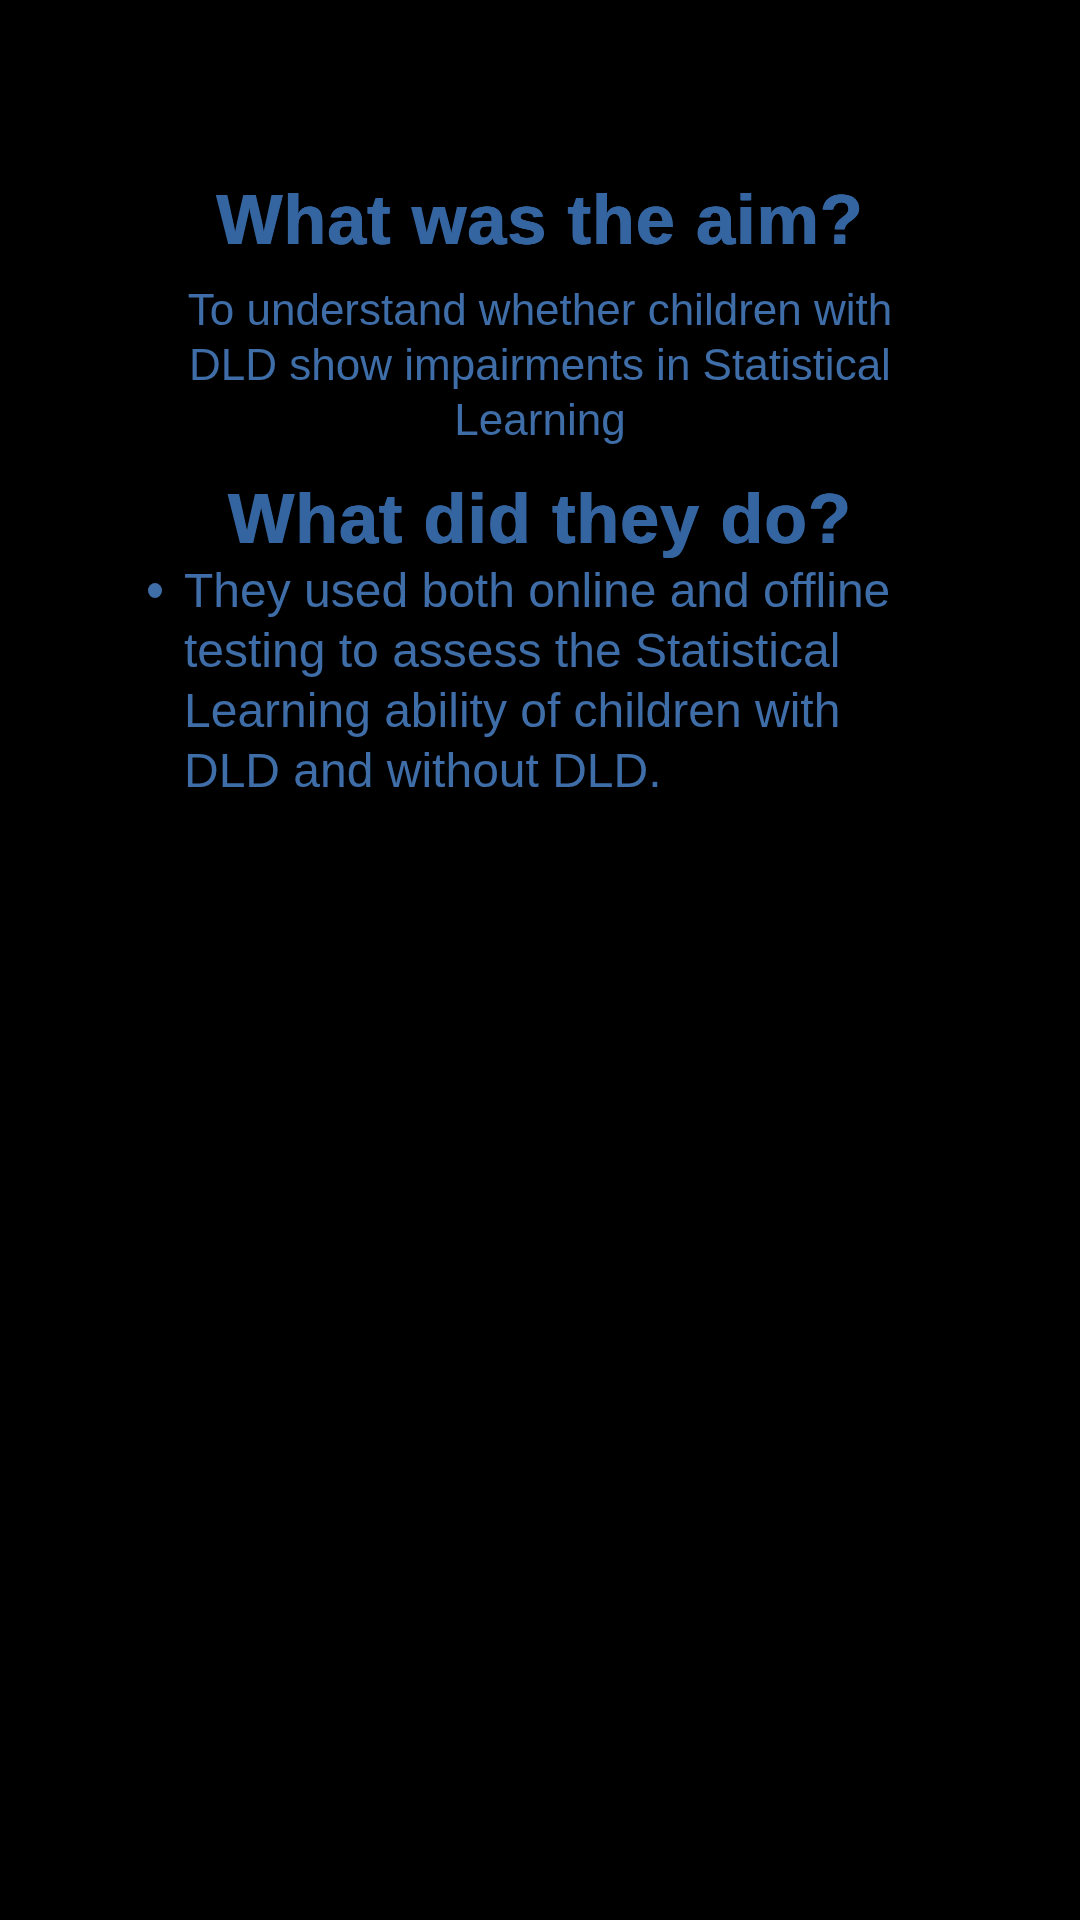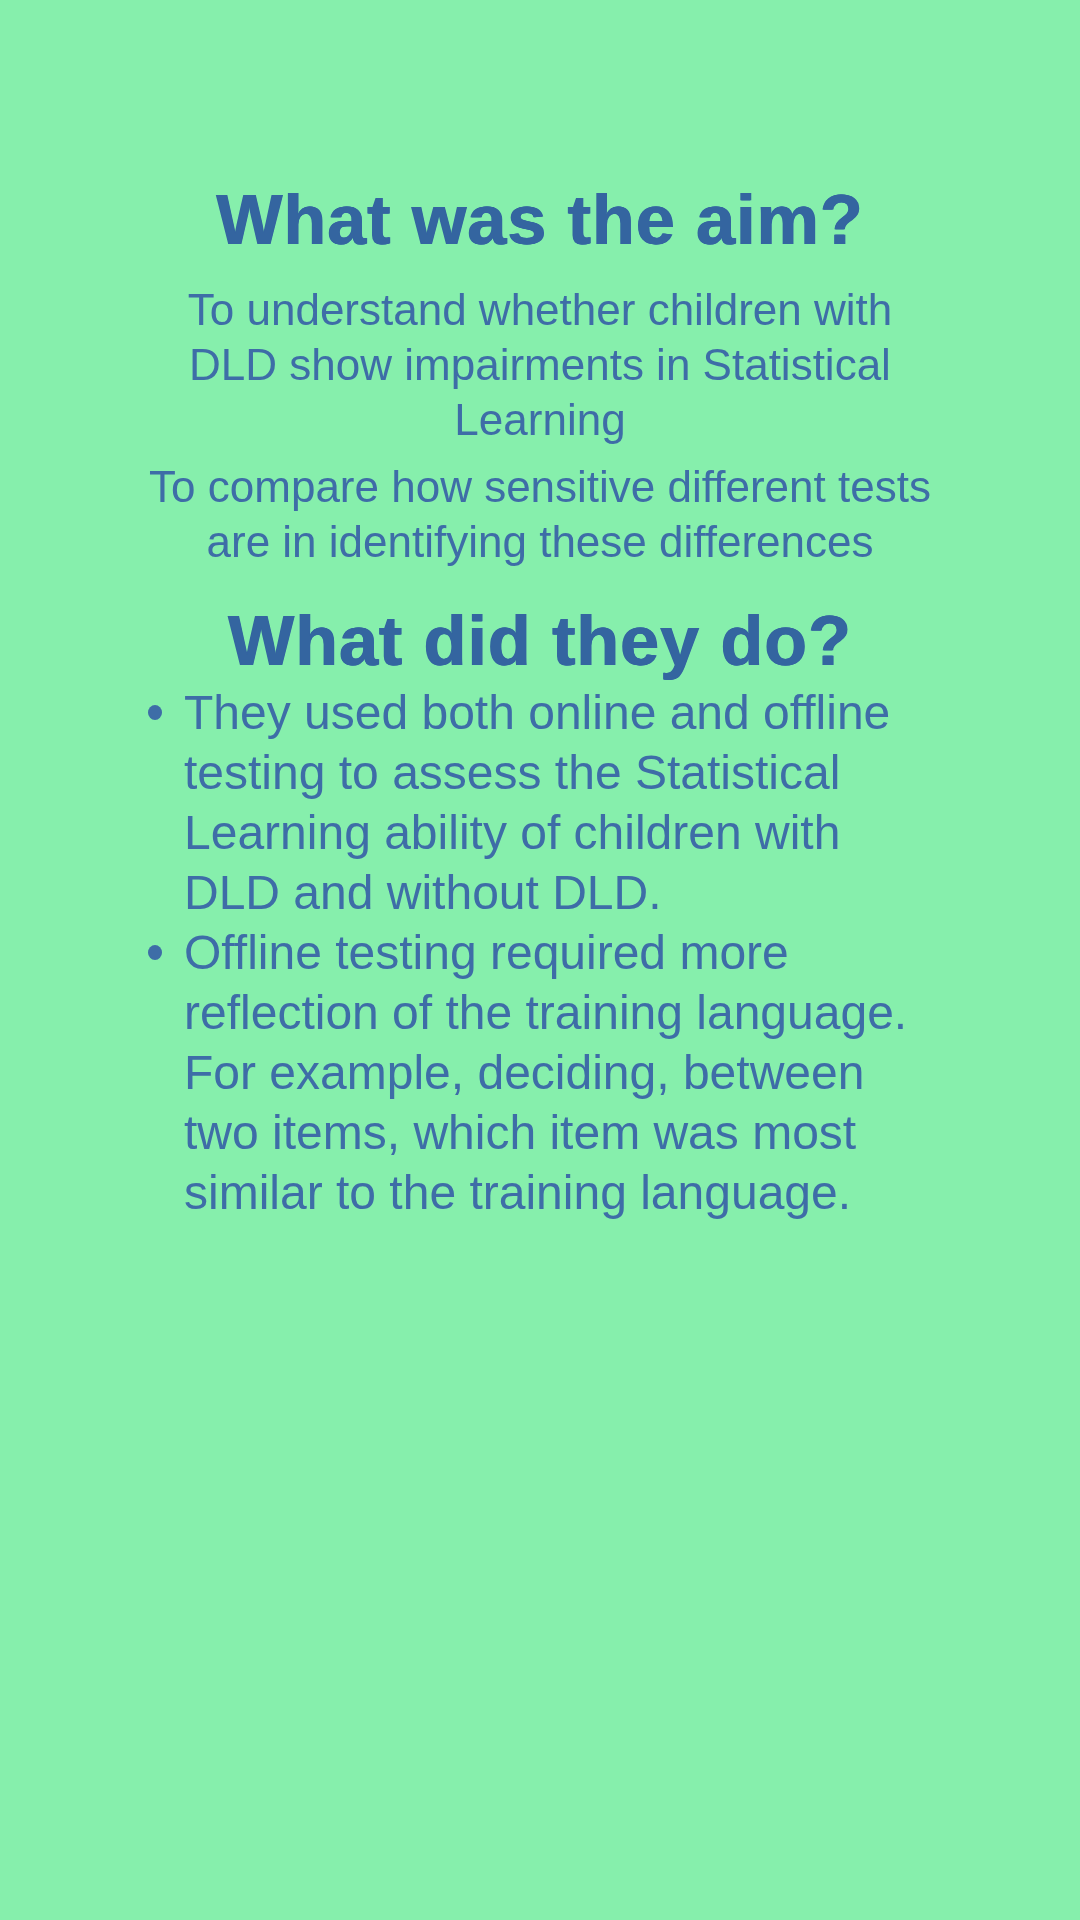--- a/index.html
+++ b/index.html
@@ -3,21 +3,21 @@
 <meta charset="utf-8">
 <style>
   html, body {
     margin: 0;
     padding: 0;
   }
   .canvas {
     position: relative;
     width: 1080px;
     height: 1920px;
-    background: #86efac;
+    background: #000000;
     overflow: hidden;
     box-sizing: border-box;
     padding: 180px 138px 0 138px;
     font-family: "Liberation Sans", sans-serif;
     -webkit-font-smoothing: antialiased;
   }
   .content {
     width: 804px;
   }
   .heading {
@@ -74,25 +74,23 @@
 </style>
 </head>
 <body>
 
 <div class="canvas">
   <div class="content">
 
     <section>
       <h1 class="heading">What was the aim?</h1>
       <p class="aim-paragraph first">To understand whether children with DLD show impairments in Statistical Learning</p>
-      <p class="aim-paragraph second">To compare how sensitive different tests are in identifying these differences</p>
     </section>
 
     <section>
       <h1 class="heading method-heading">What did they do?</h1>
       <ul class="bullets">
         <li>They used both online and offline testing to assess the Statistical Learning ability of children with DLD and without DLD.</li>
-        <li>Offline testing required more reflection of the training language. For example, deciding, between two items, which item was most similar to the training language.</li>
       </ul>
     </section>
 
   </div>
 </div>
 
 </body></html>

